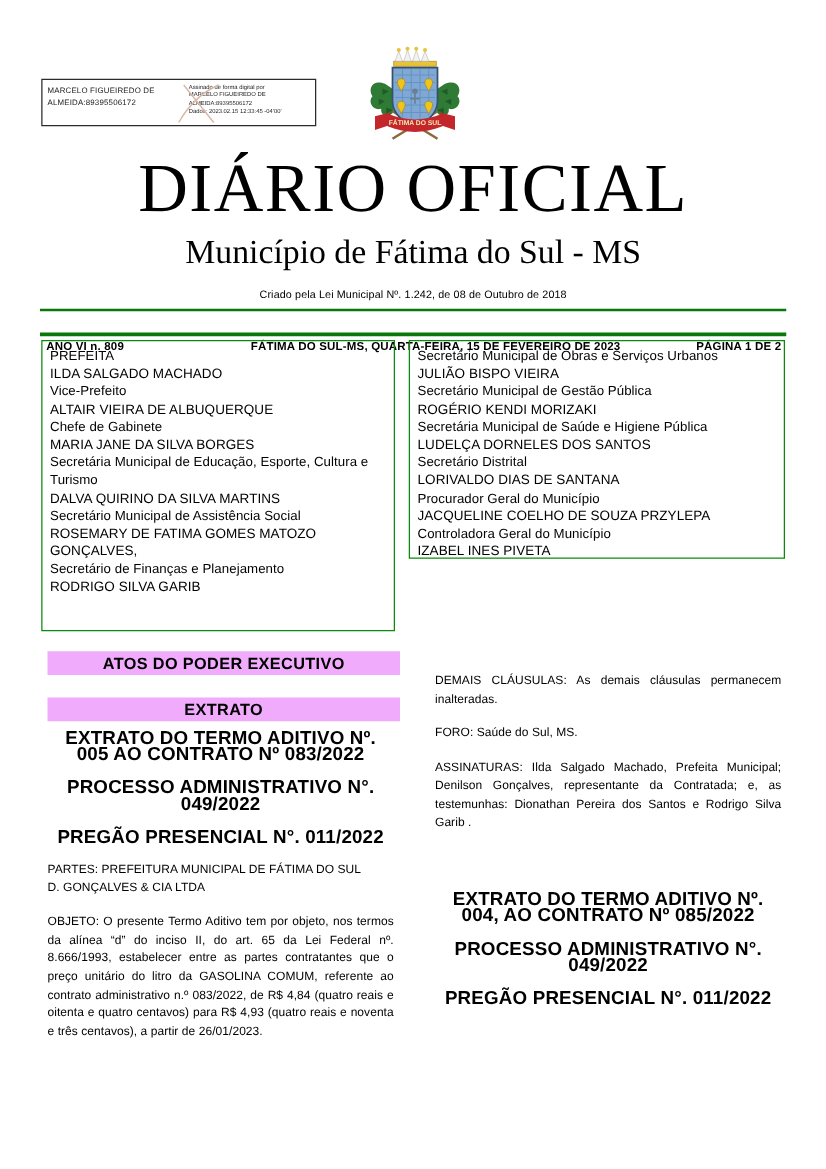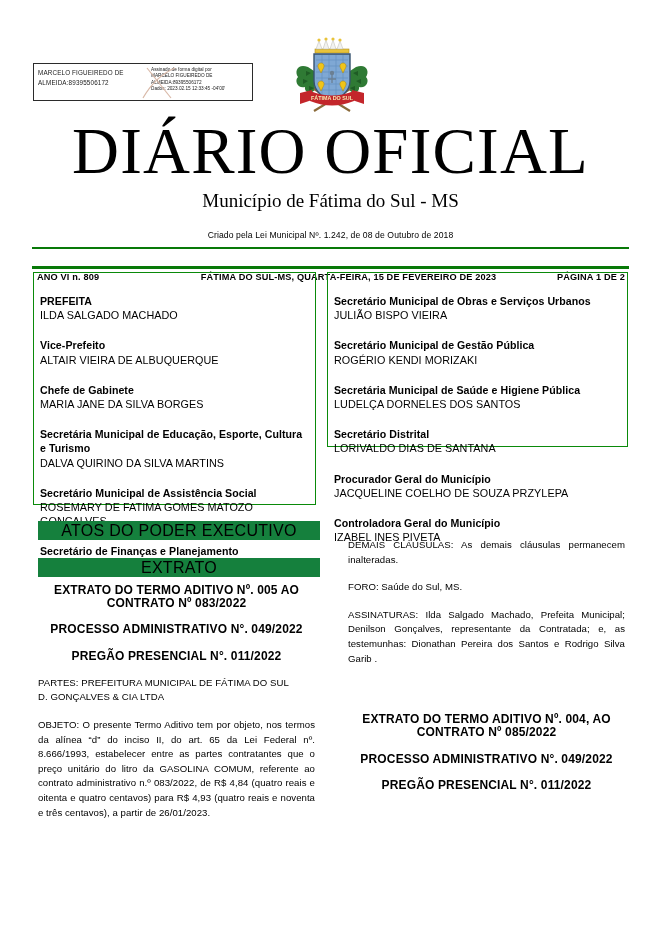--- a/index.html
+++ b/index.html
@@ -69,28 +69,28 @@
     left: 292px;
     top: 27px;
     width: 80px;
     height: 96px;
   }
 
   
   .masthead { position: absolute; left: 0; top: 123px; width: 661px; text-align: center; }
   .title-main {
     font-family: "Liberation Serif", serif;
-    font-size: 65px;
+    font-size: 55px;
     line-height: 56px;
     letter-spacing: 1.2px;
     font-weight: normal;
   }
   .title-sub {
     font-family: "Liberation Serif", serif;
-    font-size: 19px;
+    font-size: 27px;
     line-height: 32px;
     margin-top: 6px;
     font-weight: normal;
   }
   .title-law {
     font-size: 8.6px;
     line-height: 12px;
     margin-top: 12px;
     letter-spacing: 0.1px;
     text-align: center;
@@ -123,50 +123,49 @@
     top: 272px;
     border: 1.6px solid #0a8a0a;
     box-sizing: border-box;
     padding: 5px 4px 4px 6px;
   }
   .officials-left  { left: 33px;  width: 283px; height: 233px; }
   .officials-right { left: 327px; width: 301px; height: 175px; }
   .off-role {
     font-size: 10.6px;
     line-height: 14.2px;
-    font-weight: bold;
+    font-weight: normal;
     letter-spacing: 0.05px;
-    margin-top: 16px;
   }
   .off-name {
     font-size: 10.8px;
     line-height: 14.2px;
     font-weight: normal;
     letter-spacing: 0.05px;
   }
 
   
   .banner {
     position: absolute;
-    background: #15803d;
+    background: #f0abfc;
     color: #000000;
-    font-weight: normal;
+    font-weight: bold;
     text-align: center;
-    font-size: 16px;
+    font-size: 13px;
     letter-spacing: 0.3px;
   }
   .banner-atos    { left: 38px; top: 521px; width: 282px; height: 19px; line-height: 19px; }
   .banner-extrato { left: 38px; top: 558px; width: 282px; height: 19px; line-height: 19px; }
 
   
   .col-left  { position: absolute; left: 38px;  top: 584px; width: 277px; }
   .col-right { position: absolute; left: 348px; top: 538px; width: 277px; }
 
   .doc-head {
-    font-size: 12px;
+    font-size: 15px;
     line-height: 13.2px;
     font-weight: bold;
     text-align: center;
     letter-spacing: 0.15px;
     margin-bottom: 13px;
   }
   .doc-para {
     font-size: 9.6px;
     line-height: 14.6px;
     text-align: justify;

